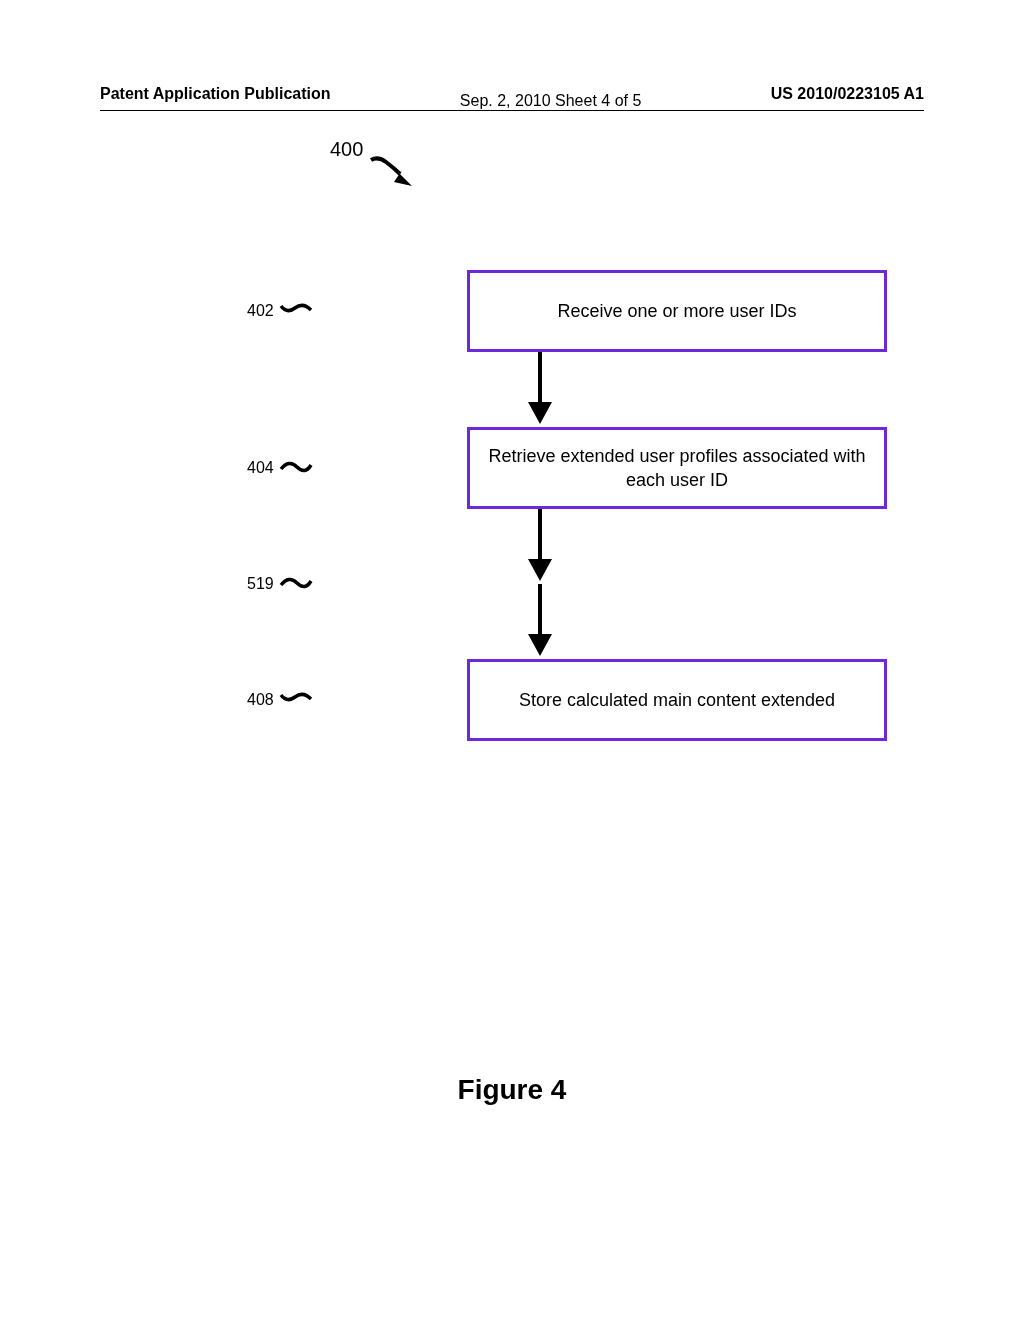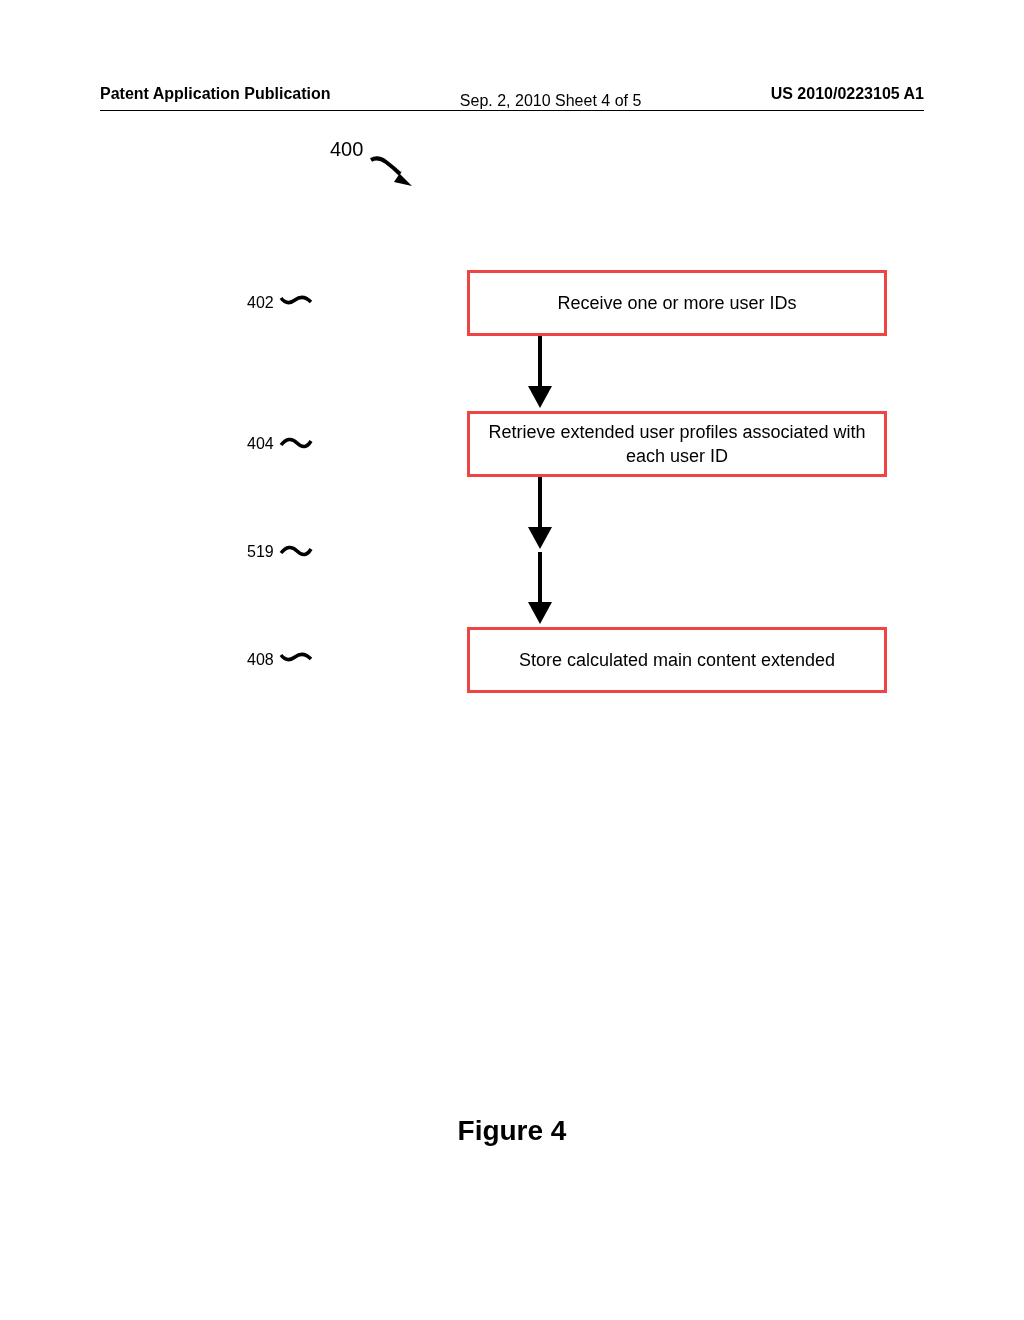--- a/index.html
+++ b/index.html
@@ -72,42 +72,42 @@
       left: 247px;
       font-size: 16px;
       display: flex;
       align-items: center;
     }
     .squiggle {
       margin-left: 5px;
       margin-right: 0;
     }
     .flow-box {
-      border: 3px solid #ef4444;
+      border: 3px solid #6d28d9;
       width: 420px;
-      height: 66px;
+      height: 82px;
       display: flex;
       align-items: center;
       justify-content: center;
       text-align: center;
       font-size: 18px;
       line-height: 1.35;
       padding: 10px;
       margin-left: 330px;
       position: relative;
     }
     .arrow-down {
       display: flex;
       justify-content: center;
       margin-left: 330px;
       width: 420px;
     }
     .figure-caption {
       position: absolute;
-      top: 1115px;
+      top: 1074px;
       left: 0;
       right: 0;
       text-align: center;
       font-size: 28px;
       font-weight: bold;
     }
   </style>
 </head>
 <body>
 

